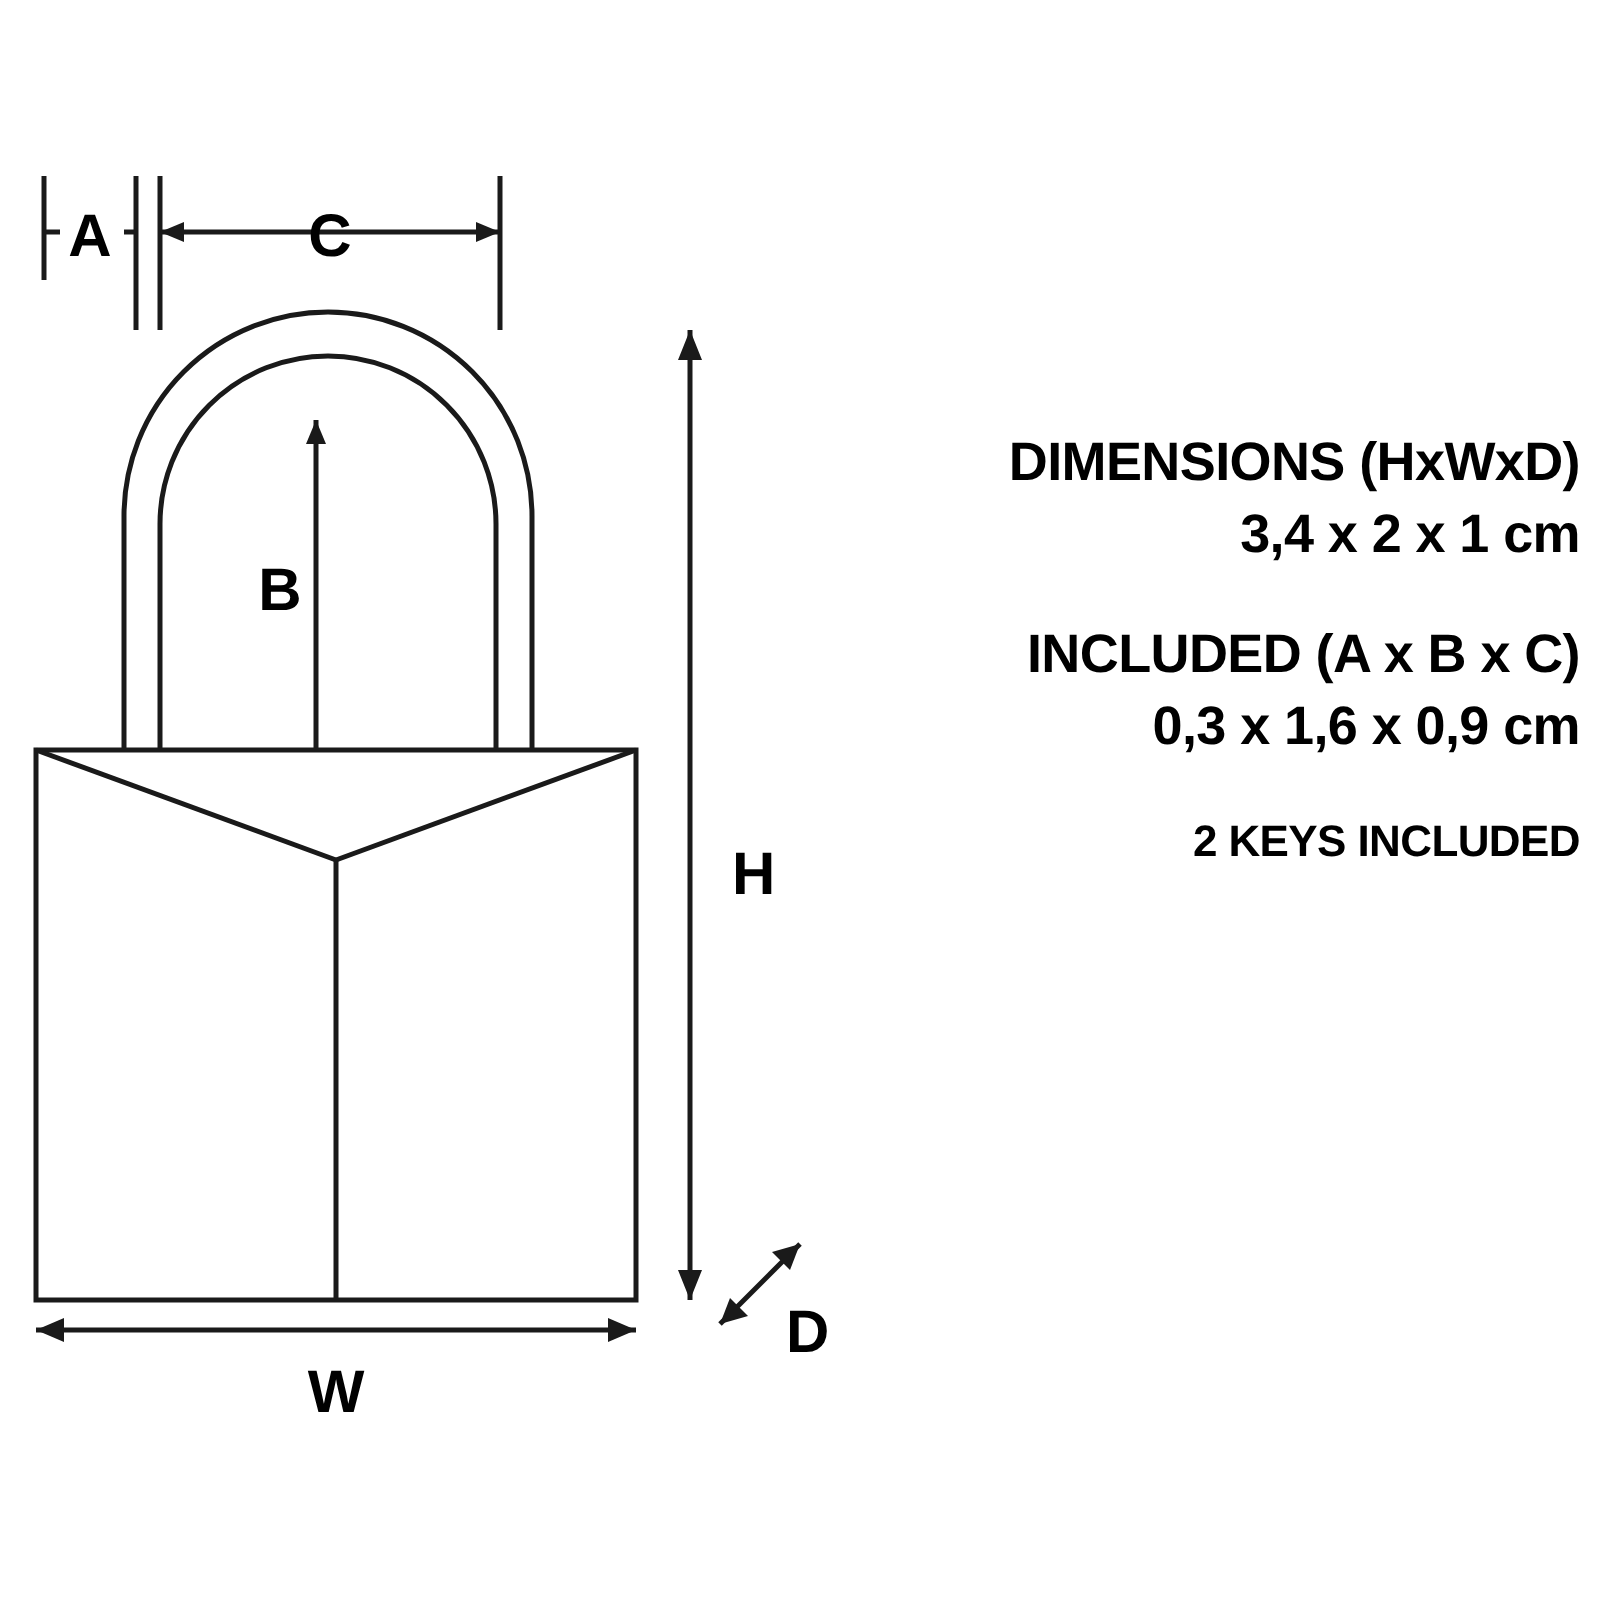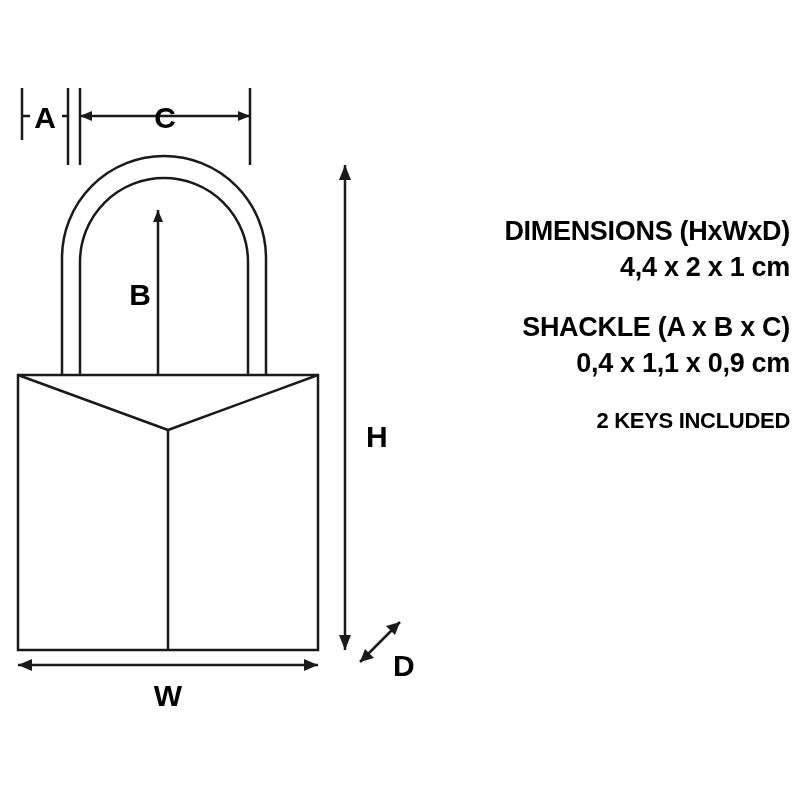--- a/index.html
+++ b/index.html
@@ -143,22 +143,22 @@
     <text class="svg-label" x="165" y="128" text-anchor="middle">C</text>
     <text class="svg-label" x="140" y="305" text-anchor="middle">B</text>
     <text class="svg-label" x="366" y="447" text-anchor="start">H</text>
     <text class="svg-label" x="168" y="706" text-anchor="middle">W</text>
     <text class="svg-label" x="393" y="676" text-anchor="start">D</text>
   </svg>
 
   <div class="spec-block">
     <div class="spec-group">
       <div class="spec-title">DIMENSIONS (HxWxD)</div>
-      <div class="spec-value">4,4 x 2 x 1 cm</div>
+      <div class="spec-value">3,4 x 2 x 1 cm</div>
     </div>
     <div class="spec-group">
-      <div class="spec-title">SHACKLE (A x B x C)</div>
-      <div class="spec-value">0,4 x 1,1 x 0,9 cm</div>
+      <div class="spec-title">INCLUDED (A x B x C)</div>
+      <div class="spec-value">0,3 x 1,6 x 0,9 cm</div>
     </div>
     <div class="spec-note">2 KEYS INCLUDED</div>
   </div>
 
 </div>
 
 </body></html>

